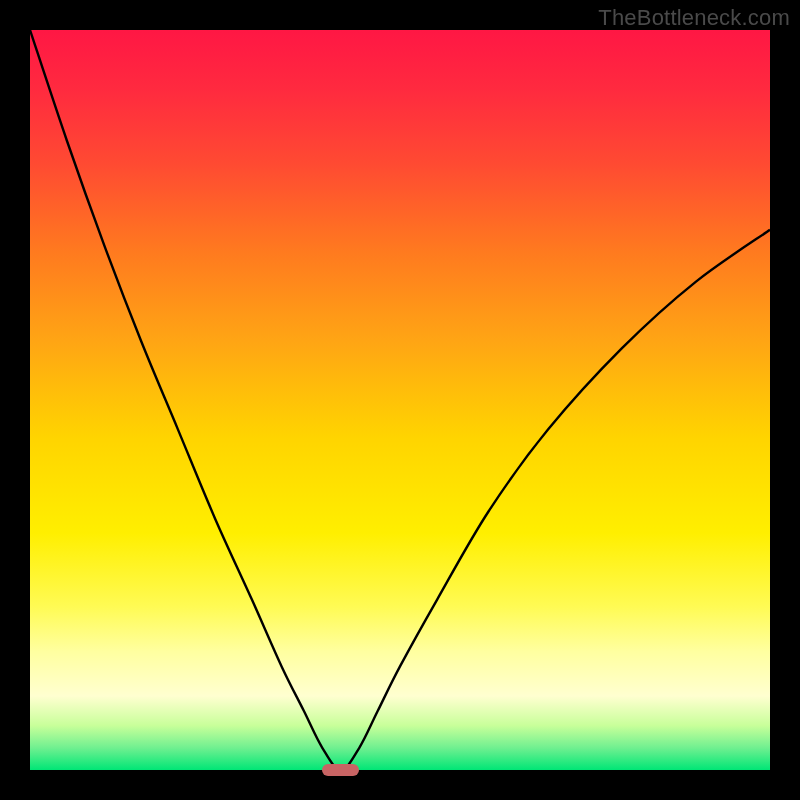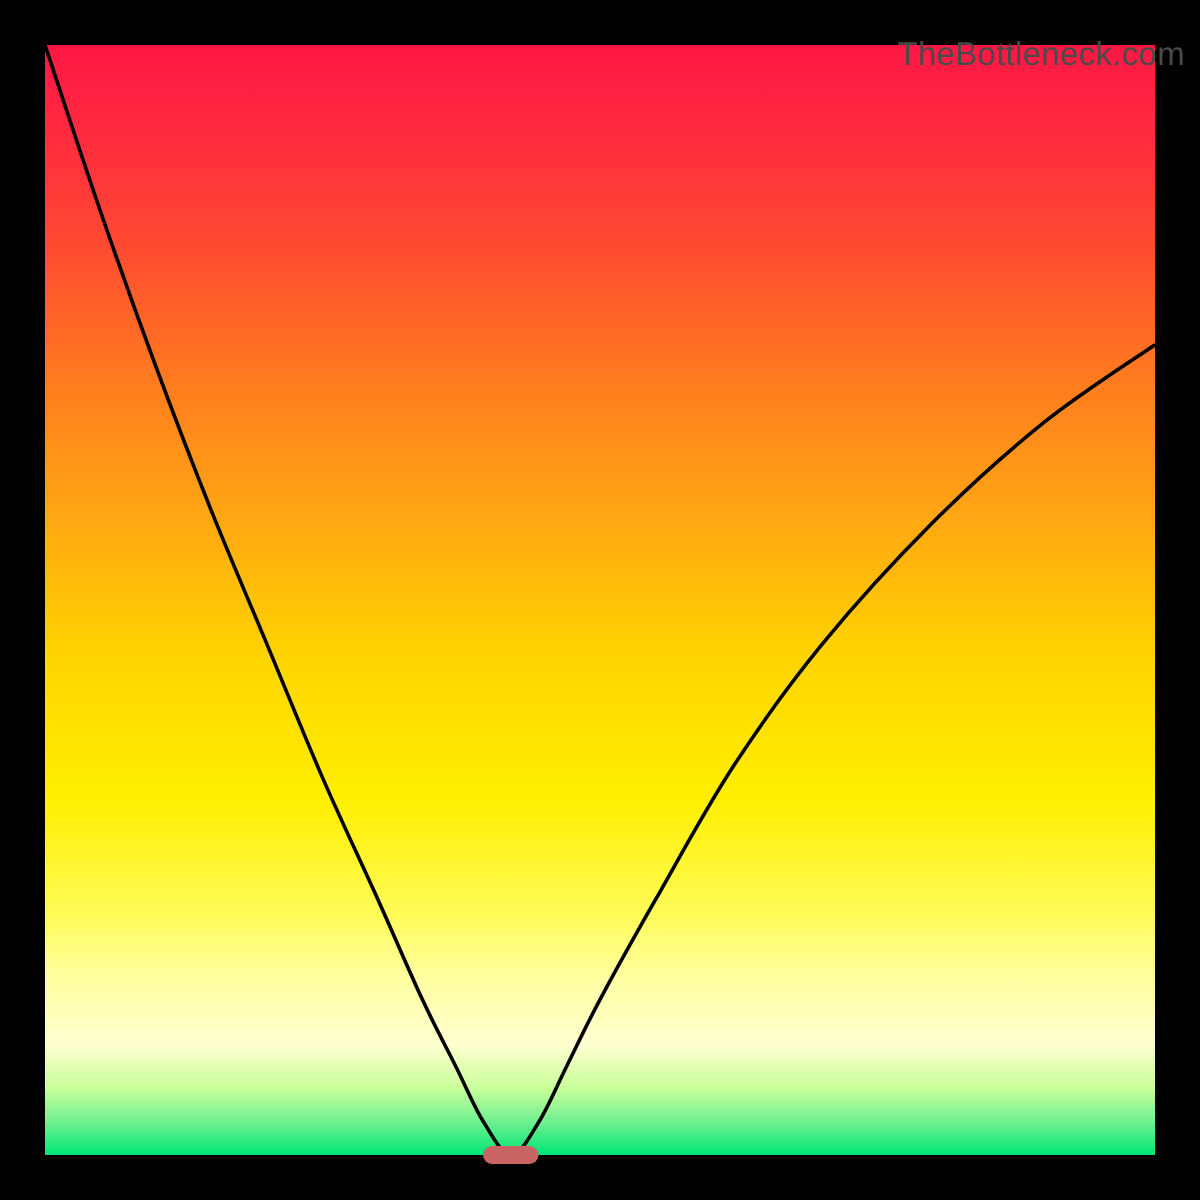--- a/index.html
+++ b/index.html
@@ -1,21 +1,21 @@
 <!DOCTYPE html>
 <html><head>
 <meta charset="utf-8">
 <style>
   * { margin: 0; padding: 0; box-sizing: border-box; }
   body { width: 800px; height: 800px; overflow: hidden; font-family: Arial, sans-serif; }
   .canvas-wrap { position: relative; width: 800px; height: 800px; background: #000; }
   .plot-area { position: absolute; left: 30px; top: 30px; width: 740px; height: 740px; }
   .gradient-bg { position: absolute; inset: 0; }
   .curve-svg { position: absolute; inset: 0; }
-  .watermark { position: absolute; top: 23px; right: 10px; color: #4a4a4a; font-size: 22px; font-weight: 500; letter-spacing: 0.2px; }
+  .watermark { position: absolute; top: 5px; right: 10px; color: #4a4a4a; font-size: 22px; font-weight: 500; letter-spacing: 0.2px; }
   .marker-pill { position: absolute; background: #c86464; border-radius: 6px; height: 12px; }
 </style>
 </head>
 <body>
 
 <div class="canvas-wrap">
 
   <div class="plot-area">
     <svg class="gradient-bg" viewBox="0 0 740 740" preserveAspectRatio="none">
       <defs>

